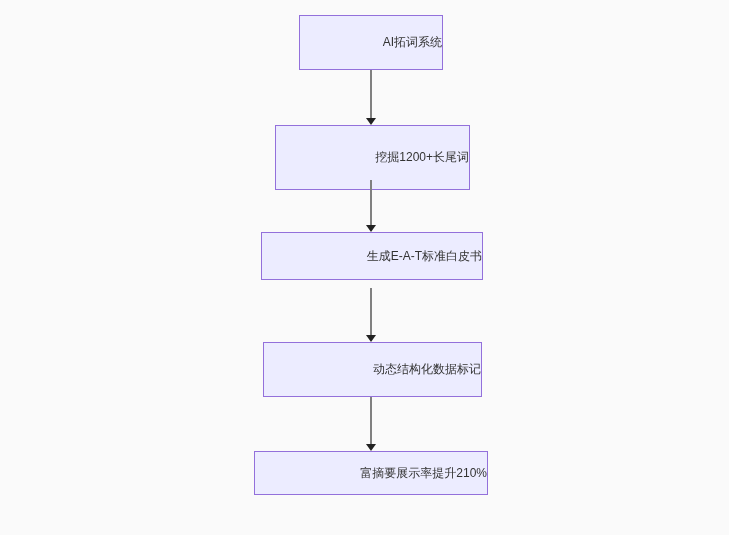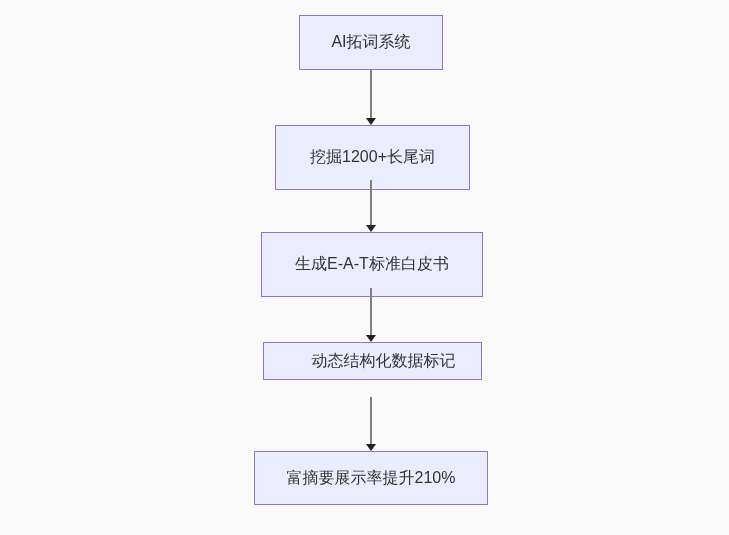--- a/index.html
+++ b/index.html
@@ -10,32 +10,32 @@
     background: #fafafa;
     font-family: "Liberation Sans", "DejaVu Sans", sans-serif;
     overflow: hidden;
   }
   .node {
     position: absolute;
     box-sizing: border-box;
     background: #ECECFF;
     border: 1px solid #9370DB;
     color: #333333;
-    font-size: 16px;
+    font-size: 12px;
     display: flex;
     align-items: center;
-    justify-content: center;
+    justify-content: flex-end;
     text-align: center;
     white-space: nowrap;
   }
   .node1 { left: 299px; top: 15px;  width: 144px; height: 55px; }
   .node2 { left: 275px; top: 125px; width: 195px; height: 65px; }
-  .node3 { left: 261px; top: 232px; width: 222px; height: 65px; }
-  .node4 { left: 263px; top: 342px; width: 219px; height: 38px; padding-left: 22px; }
-  .node5 { left: 254px; top: 451px; width: 234px; height: 54px; }
+  .node3 { left: 261px; top: 232px; width: 222px; height: 48px; }
+  .node4 { left: 263px; top: 342px; width: 219px; height: 55px; padding-left: 22px; }
+  .node5 { left: 254px; top: 451px; width: 234px; height: 44px; }
   .conn {
     position: absolute;
     left: 366px;
     width: 10px;
     display: flex;
     flex-direction: column;
     align-items: center;
   }
   .conn1 { top: 70px;  height: 55px; }
   .conn2 { top: 180px; height: 52px; }

